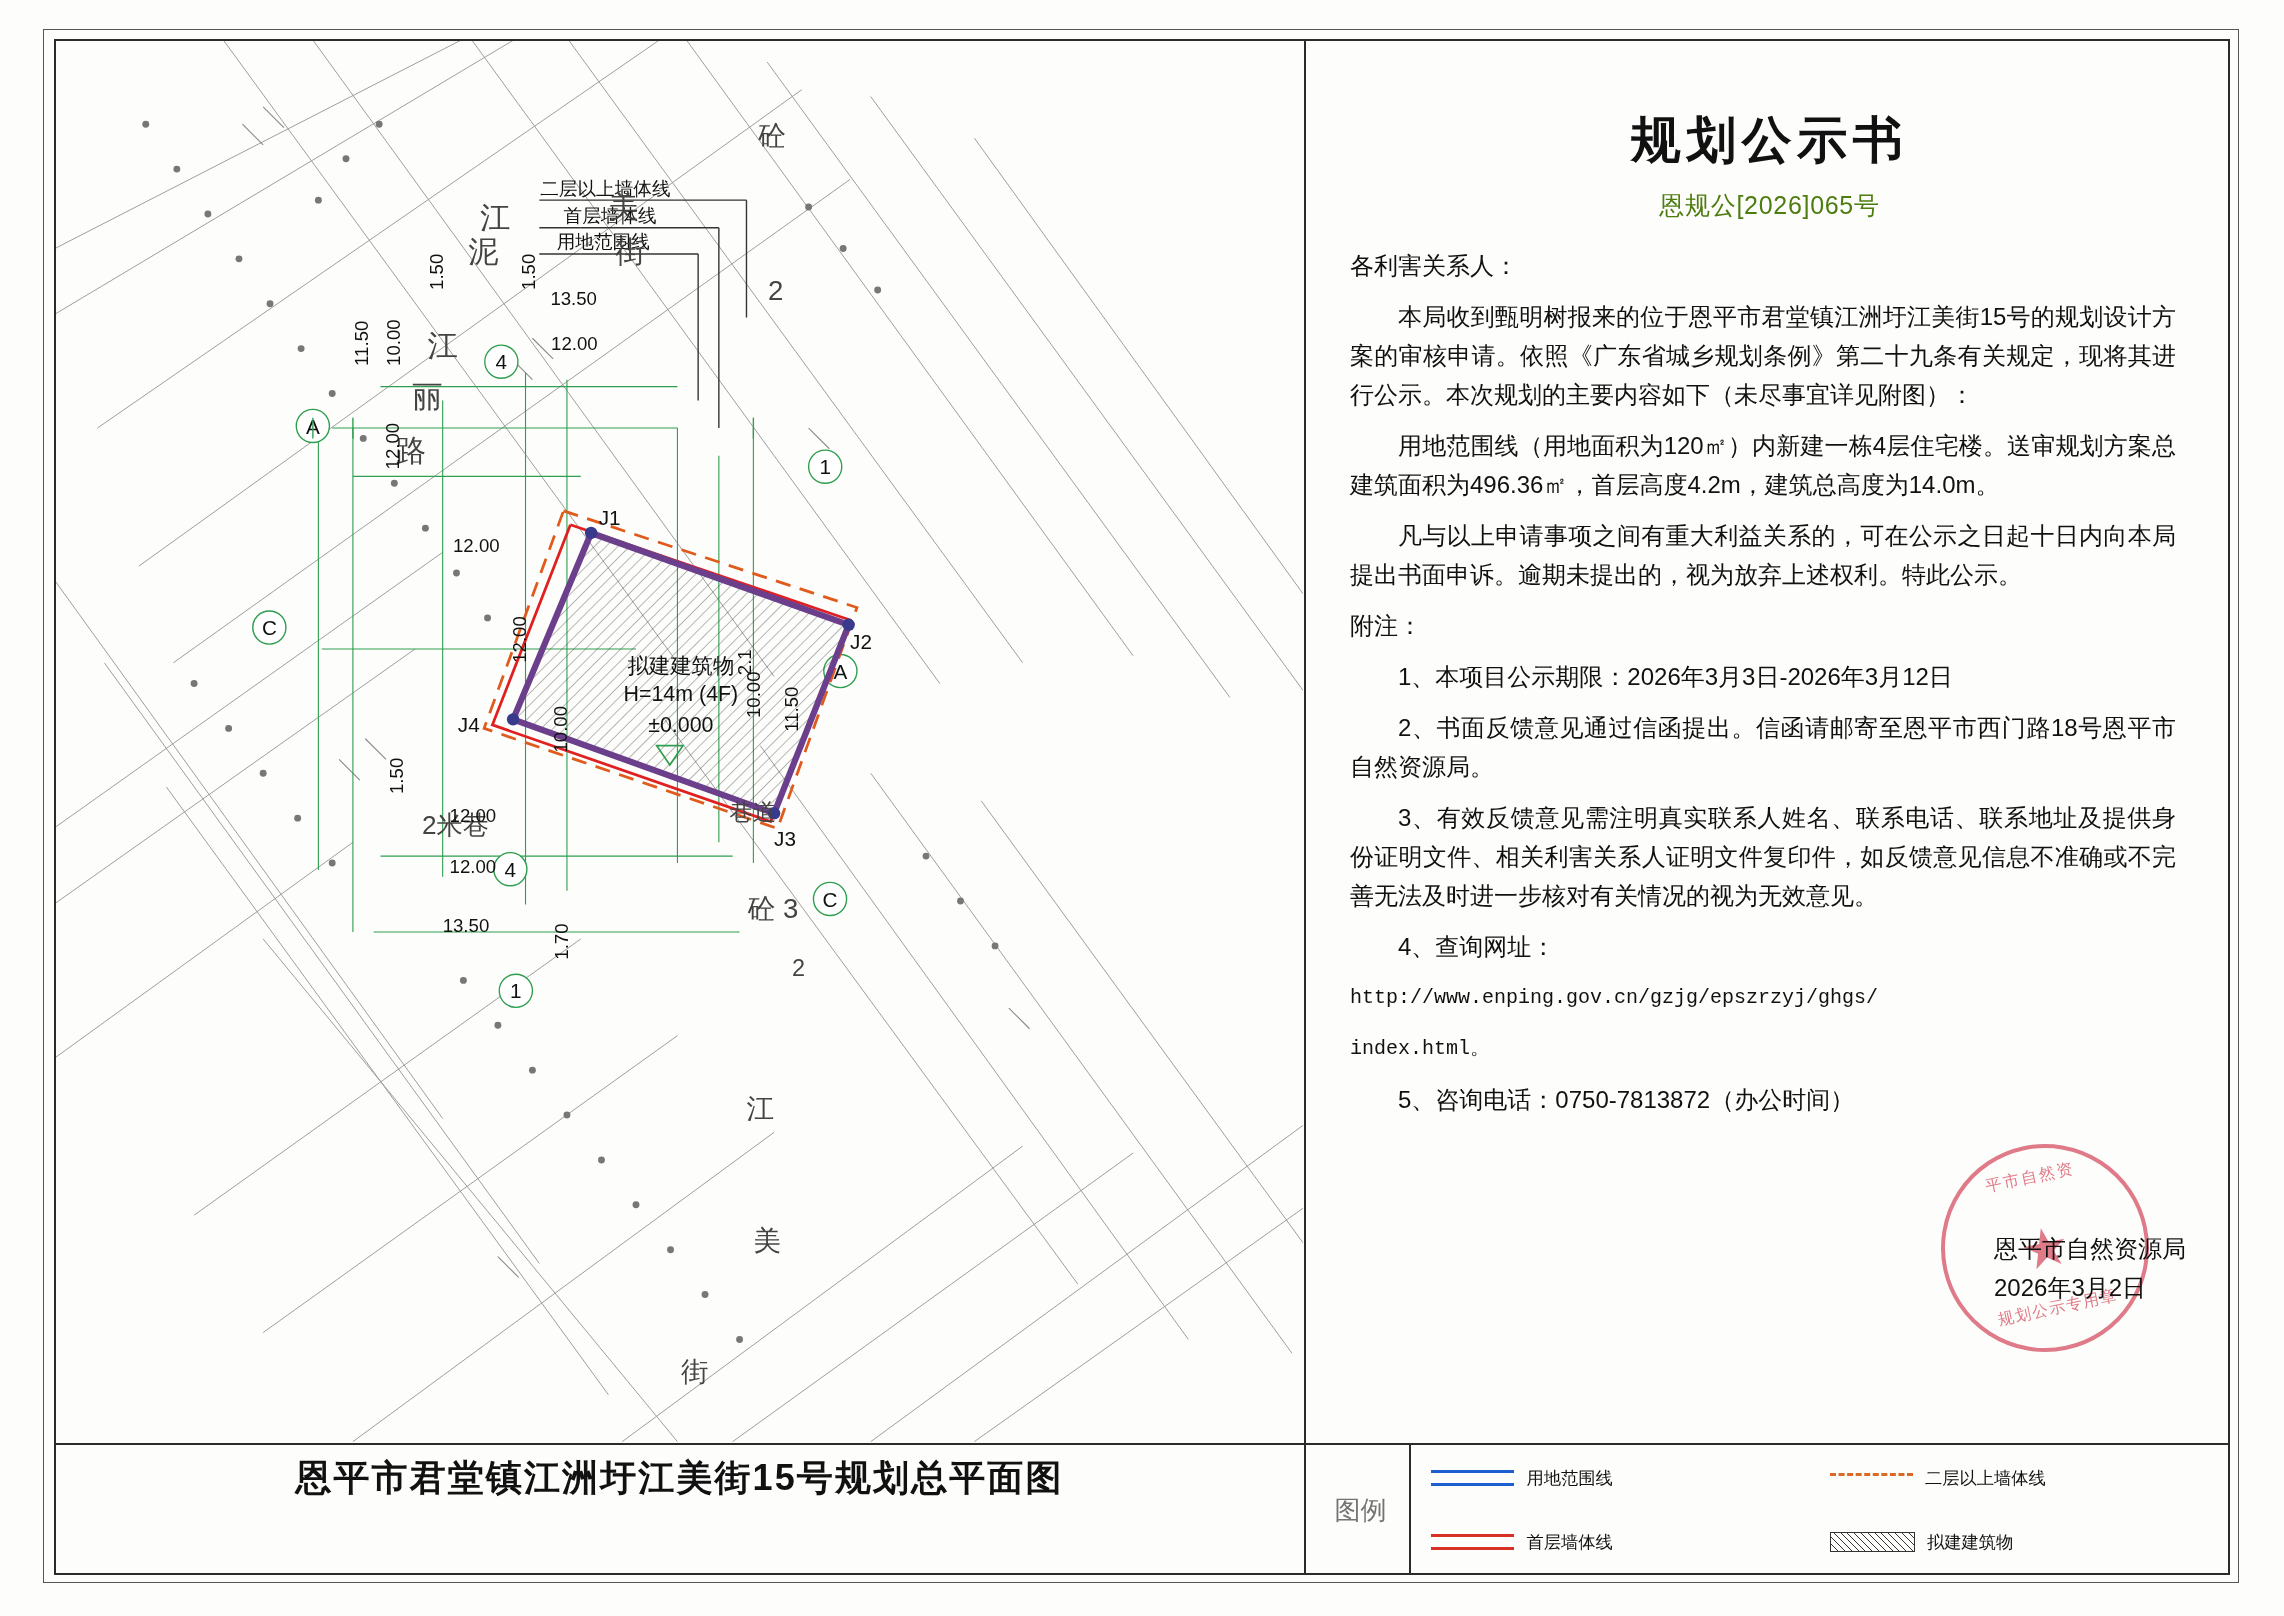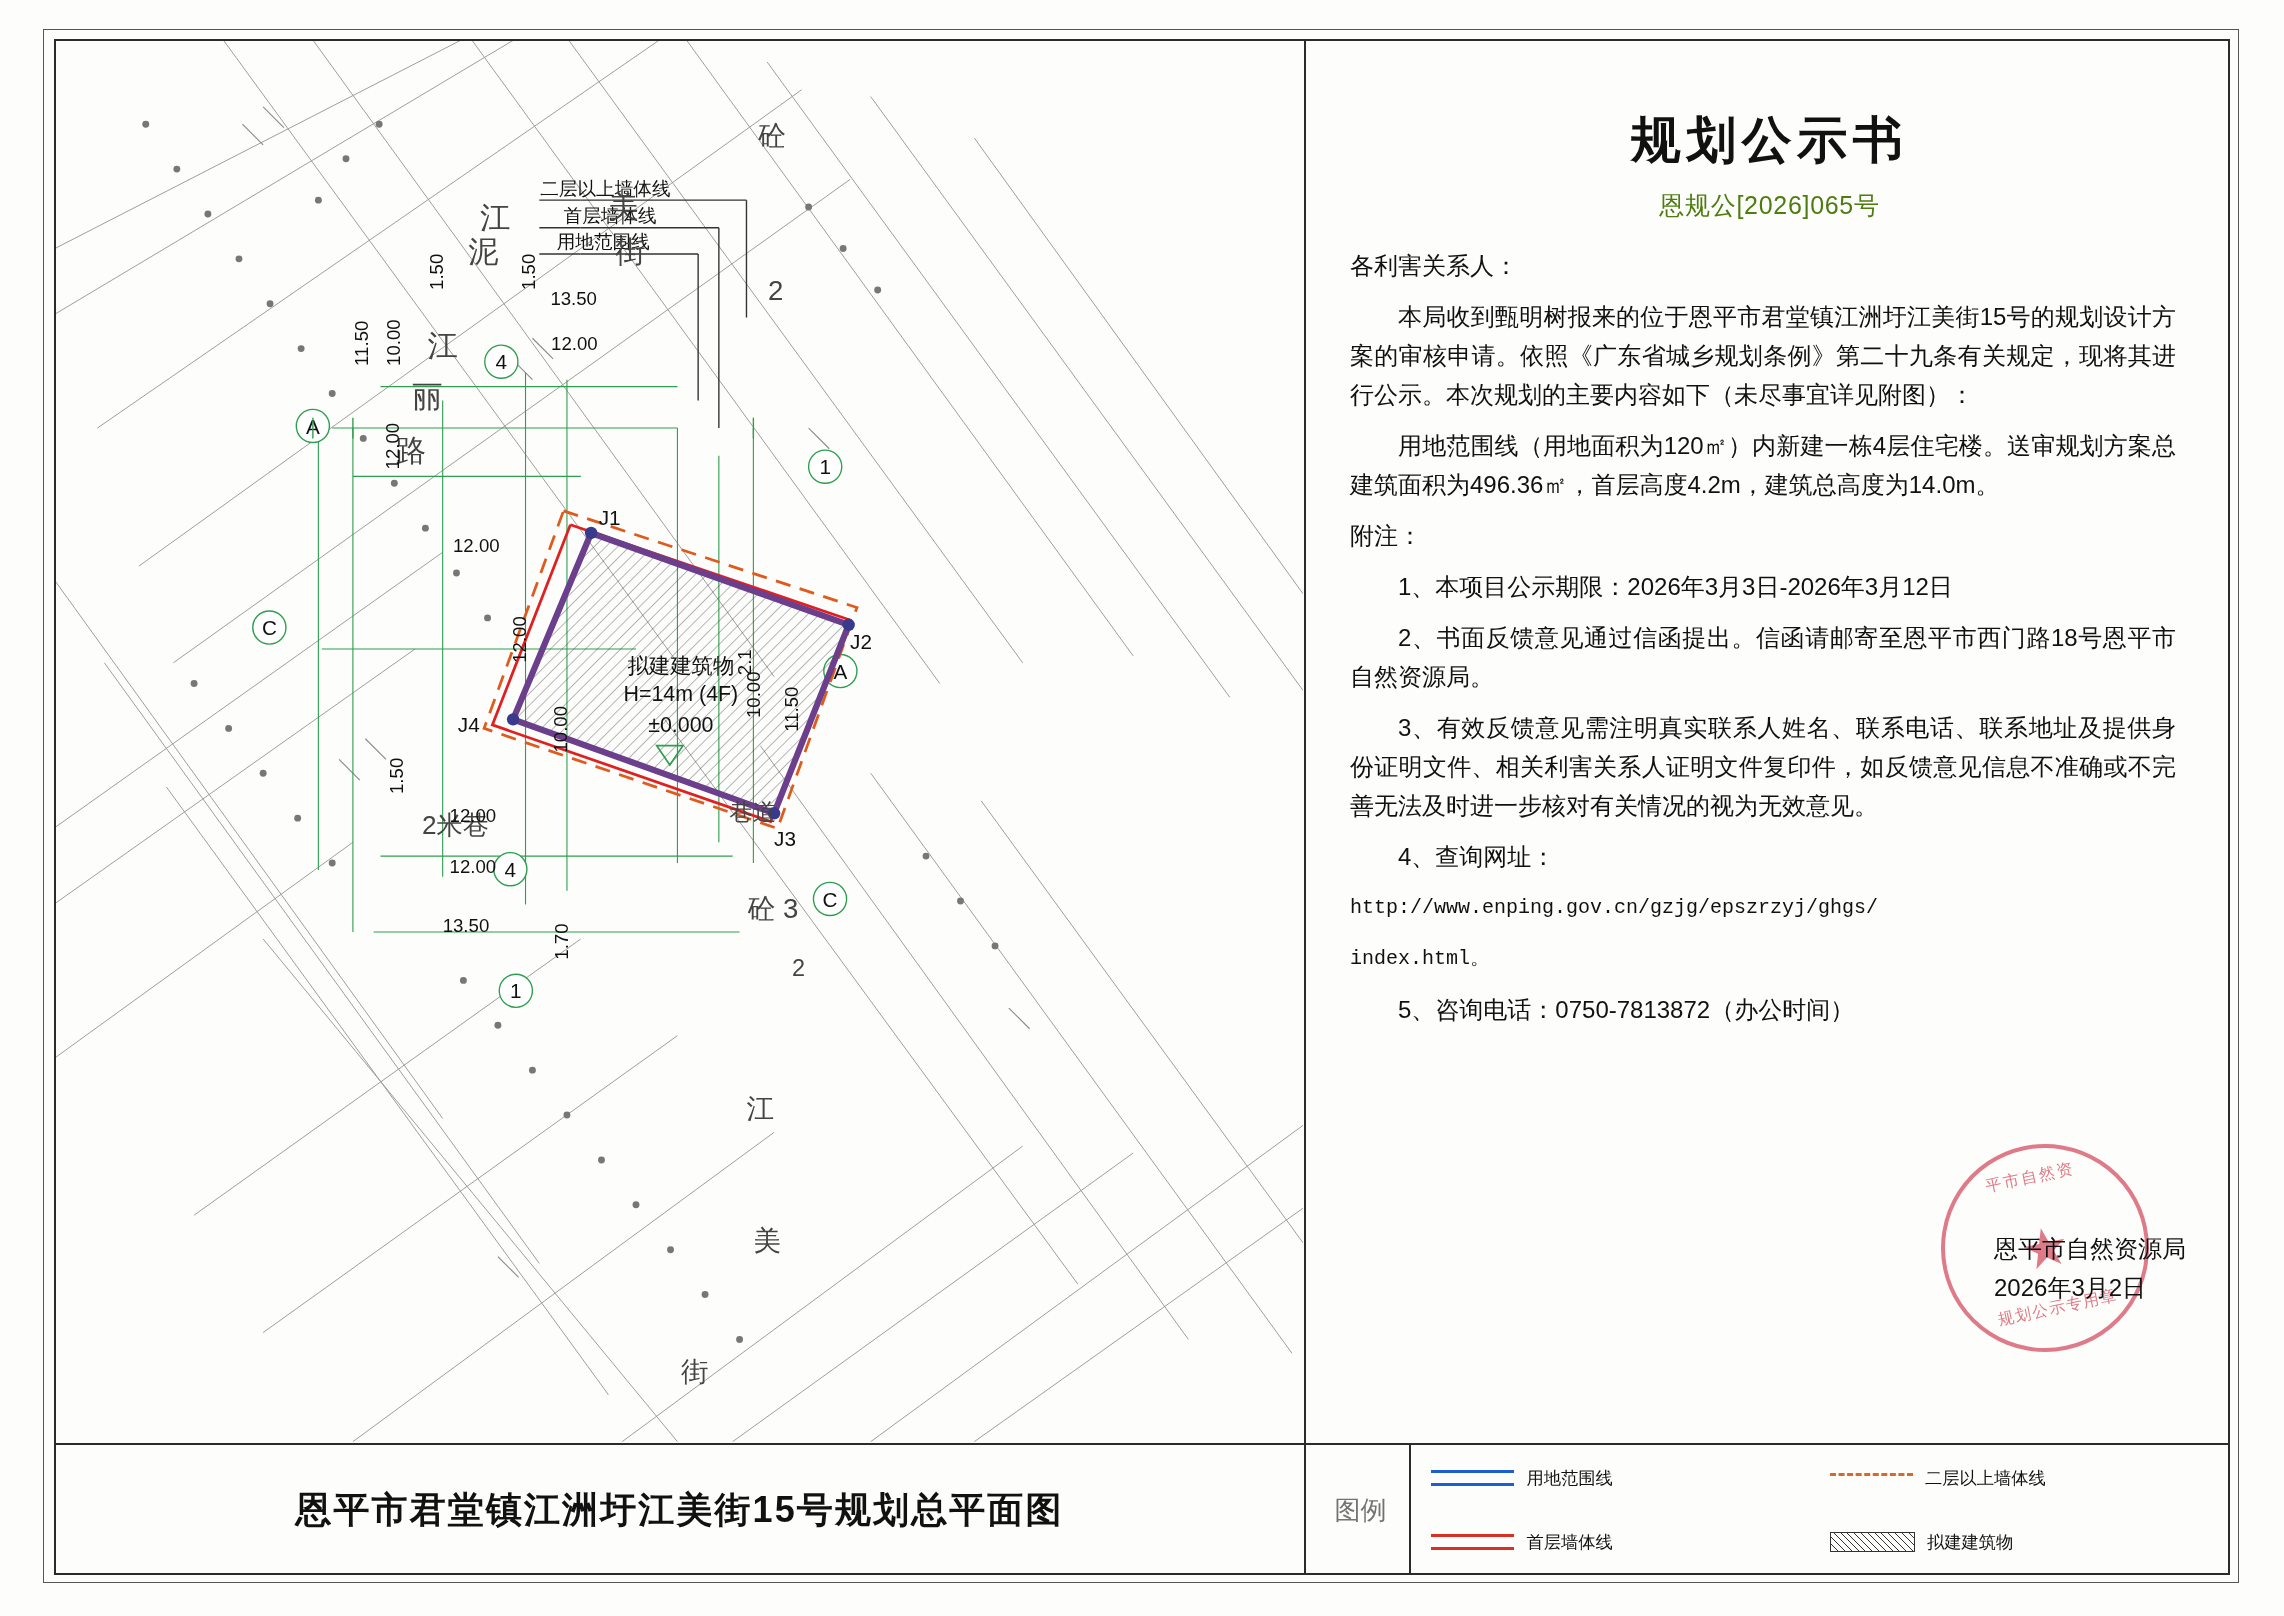--- a/index.html
+++ b/index.html
@@ -158,21 +158,21 @@
     width: 100%;
     text-align: center;
     color: #d4485c;
     font-size: 16px;
     letter-spacing: 2.1px;
   }
 
   
   .title-block {
     position: absolute;
-    left: 56px; top: 1446px;
+    left: 56px; top: 1414px;
     width: 1247px;
     height: 128px;
     display: flex;
     align-items: center;
     justify-content: center;
   }
   .title-block .t {
     font-size: 36px;
     font-weight: bold;
     letter-spacing: 2.1px;
@@ -465,20 +465,21 @@
     </svg>
   </div>
 
   <div class="notice">
     <div class="notice-title">规划公示书</div>
     <div class="notice-no">恩规公[2026]065号</div>
     <div class="notice-body">
       <p>各利害关系人：</p>
       <p class="indent2">本局收到甄明树报来的位于恩平市君堂镇江洲圩江美街15号的规划设计方案的审核申请。依照《广东省城乡规划条例》第二十九条有关规定，现将其进行公示。本次规划的主要内容如下（未尽事宜详见附图）：</p>
       <p class="indent2">用地范围线（用地面积为120㎡）内新建一栋4层住宅楼。送审规划方案总建筑面积为496.36㎡，首层高度4.2m，建筑总高度为14.0m。</p>
+      <p class="indent2">凡与以上申请事项之间有重大利益关系的，可在公示之日起十日内向本局提出书面申诉。逾期未提出的，视为放弃上述权利。特此公示。</p>
       <p>附注：</p>
       <p class="indent2">1、本项目公示期限：2026年3月3日-2026年3月12日</p>
       <p class="indent2">2、书面反馈意见通过信函提出。信函请邮寄至恩平市西门路18号恩平市自然资源局。</p>
       <p class="indent2">3、有效反馈意见需注明真实联系人姓名、联系电话、联系地址及提供身份证明文件、相关利害关系人证明文件复印件，如反馈意见信息不准确或不完善无法及时进一步核对有关情况的视为无效意见。</p>
       <p class="indent2">4、查询网址：</p>
       <p class="mono">http://www.enping.gov.cn/gzjg/epszrzyj/ghgs/</p>
       <p class="mono">index.html。</p>
       <p class="indent2">5、咨询电话：0750-7813872（办公时间）</p>
     </div>
 

